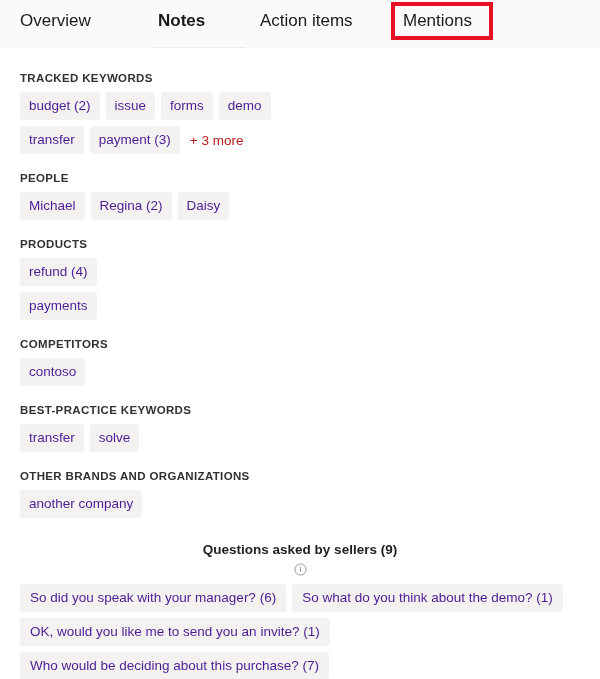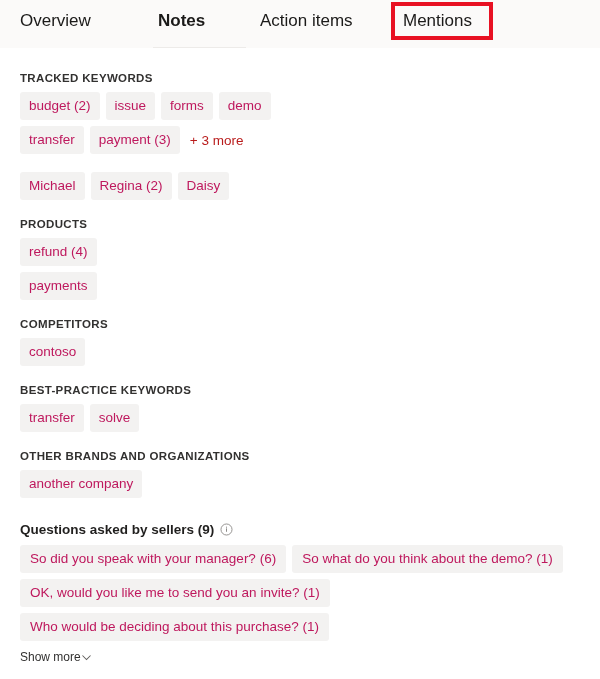--- a/index.html
+++ b/index.html
@@ -84,21 +84,21 @@
     display: flex;
     flex-wrap: wrap;
     gap: 6px;
     align-items: center;
   }
   .chip {
     background: #f3f2f1;
     border-radius: 3px;
     font-size: 13.5px;
     line-height: 17px;
-    color: #be185d;
+    color: #4c1d95;
     padding: 5px 9px 6px 9px;
     white-space: nowrap;
     cursor: default;
   }
   .chip.question {
     font-size: 13.5px;
     padding: 5px 10px 6px 10px;
   }
   .more-link {
     font-size: 13.5px;
@@ -124,20 +124,21 @@
 
   
   .q-section { padding: 0 20px; }
   .q-sellers { margin-top: 24px; }
 
   .q-header {
     display: flex;
     align-items: center;
     gap: 6px;
     margin-bottom: 8px;
+    flex-direction: column;
   }
   .q-title {
     font-size: 13.5px;
     font-weight: 700;
     color: #201f1e;
   }
   .info-icon {
     display: inline-flex;
     width: 13px;
     height: 13px;
@@ -185,20 +186,21 @@
       <span class="chip">demo</span>
     </div>
     <div class="chip-row" style="margin-top:6px">
       <span class="chip">transfer</span>
       <span class="chip">payment (3)</span>
       <span class="more-link">+ 3 more</span>
     </div>
   </div>
 
   <div class="section sec-people">
+    <div class="section-label">PEOPLE</div>
     <div class="chip-row">
       <span class="chip">Michael</span>
       <span class="chip">Regina (2)</span>
       <span class="chip">Daisy</span>
     </div>
   </div>
 
   <div class="section sec-products">
     <div class="section-label">PRODUCTS</div>
     <div class="chip-row">
@@ -241,21 +243,21 @@
           <rect x="7.4" y="4.5" width="1.2" height="1.3" fill="#8a8886"></rect>
         </svg>
       </span>
     </div>
     <div class="chip-row">
       <span class="chip question">So did you speak with your manager? (6)</span>
       <span class="chip question">So what do you think about the demo? (1)</span>
     </div>
     <div class="chip-row" style="margin-top:6px">
       <span class="chip question">OK, would you like me to send you an invite? (1)</span>
-      <span class="chip question">Who would be deciding about this purchase? (1)</span>
+      <span class="chip question">Who would be deciding about this purchase? (7)</span>
     </div>
     <div class="show-more">
       <span>Show more</span>
       <span class="chev">
         <svg viewBox="0 0 12 12" width="11" height="11" aria-hidden="true">
           <path d="M1.6 3.8 L6 8.2 L10.4 3.8" fill="none" stroke="#605e5c" stroke-width="1.1"></path>
         </svg>
       </span>
     </div>
   </div>

